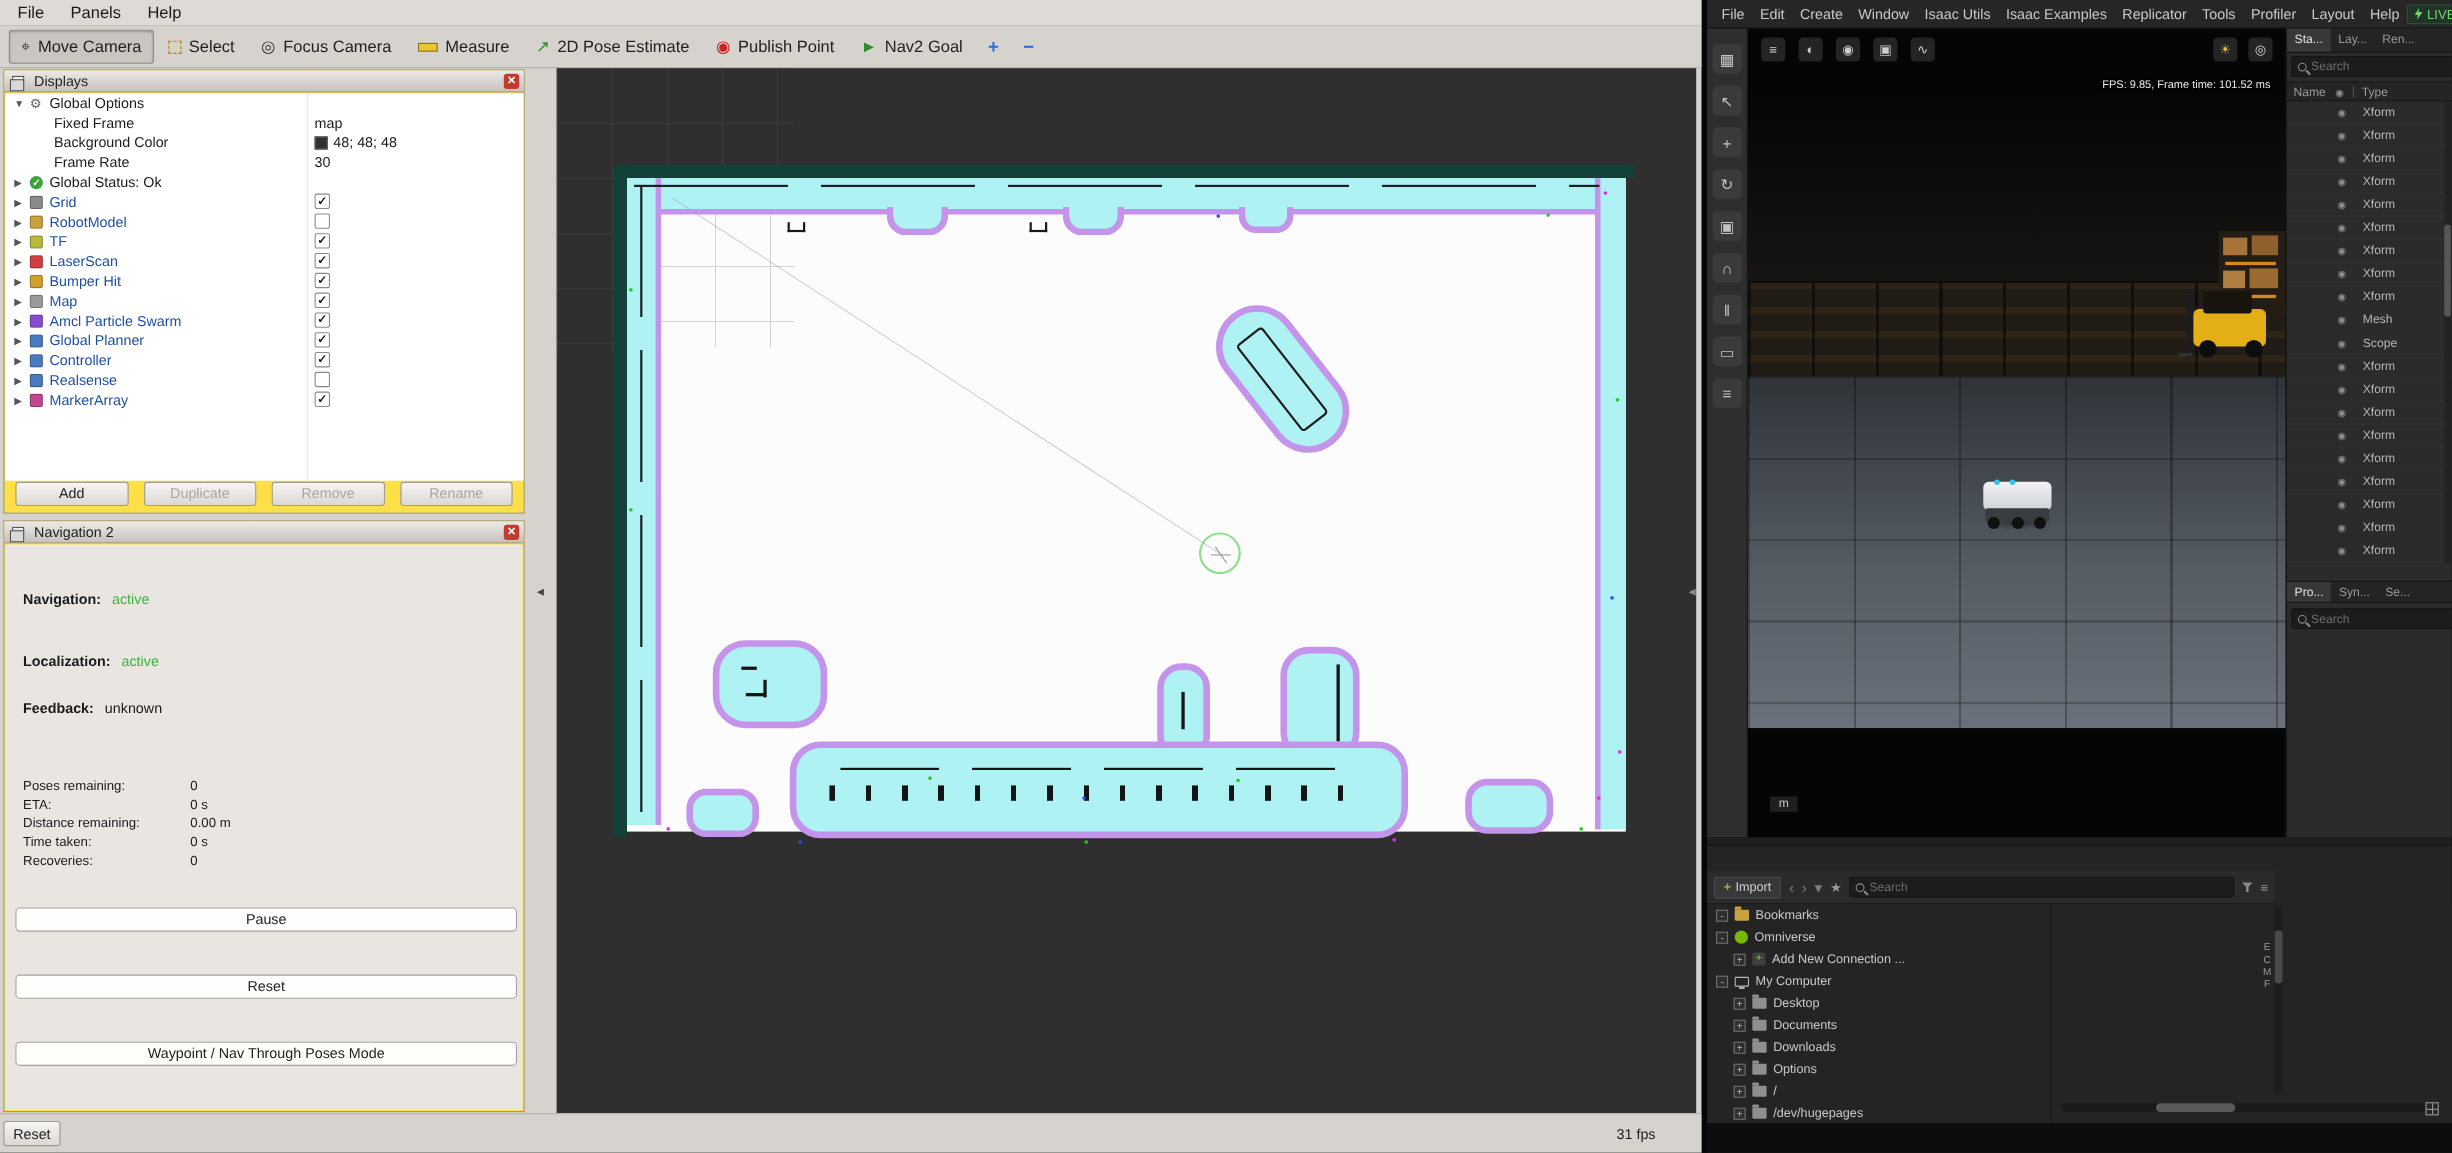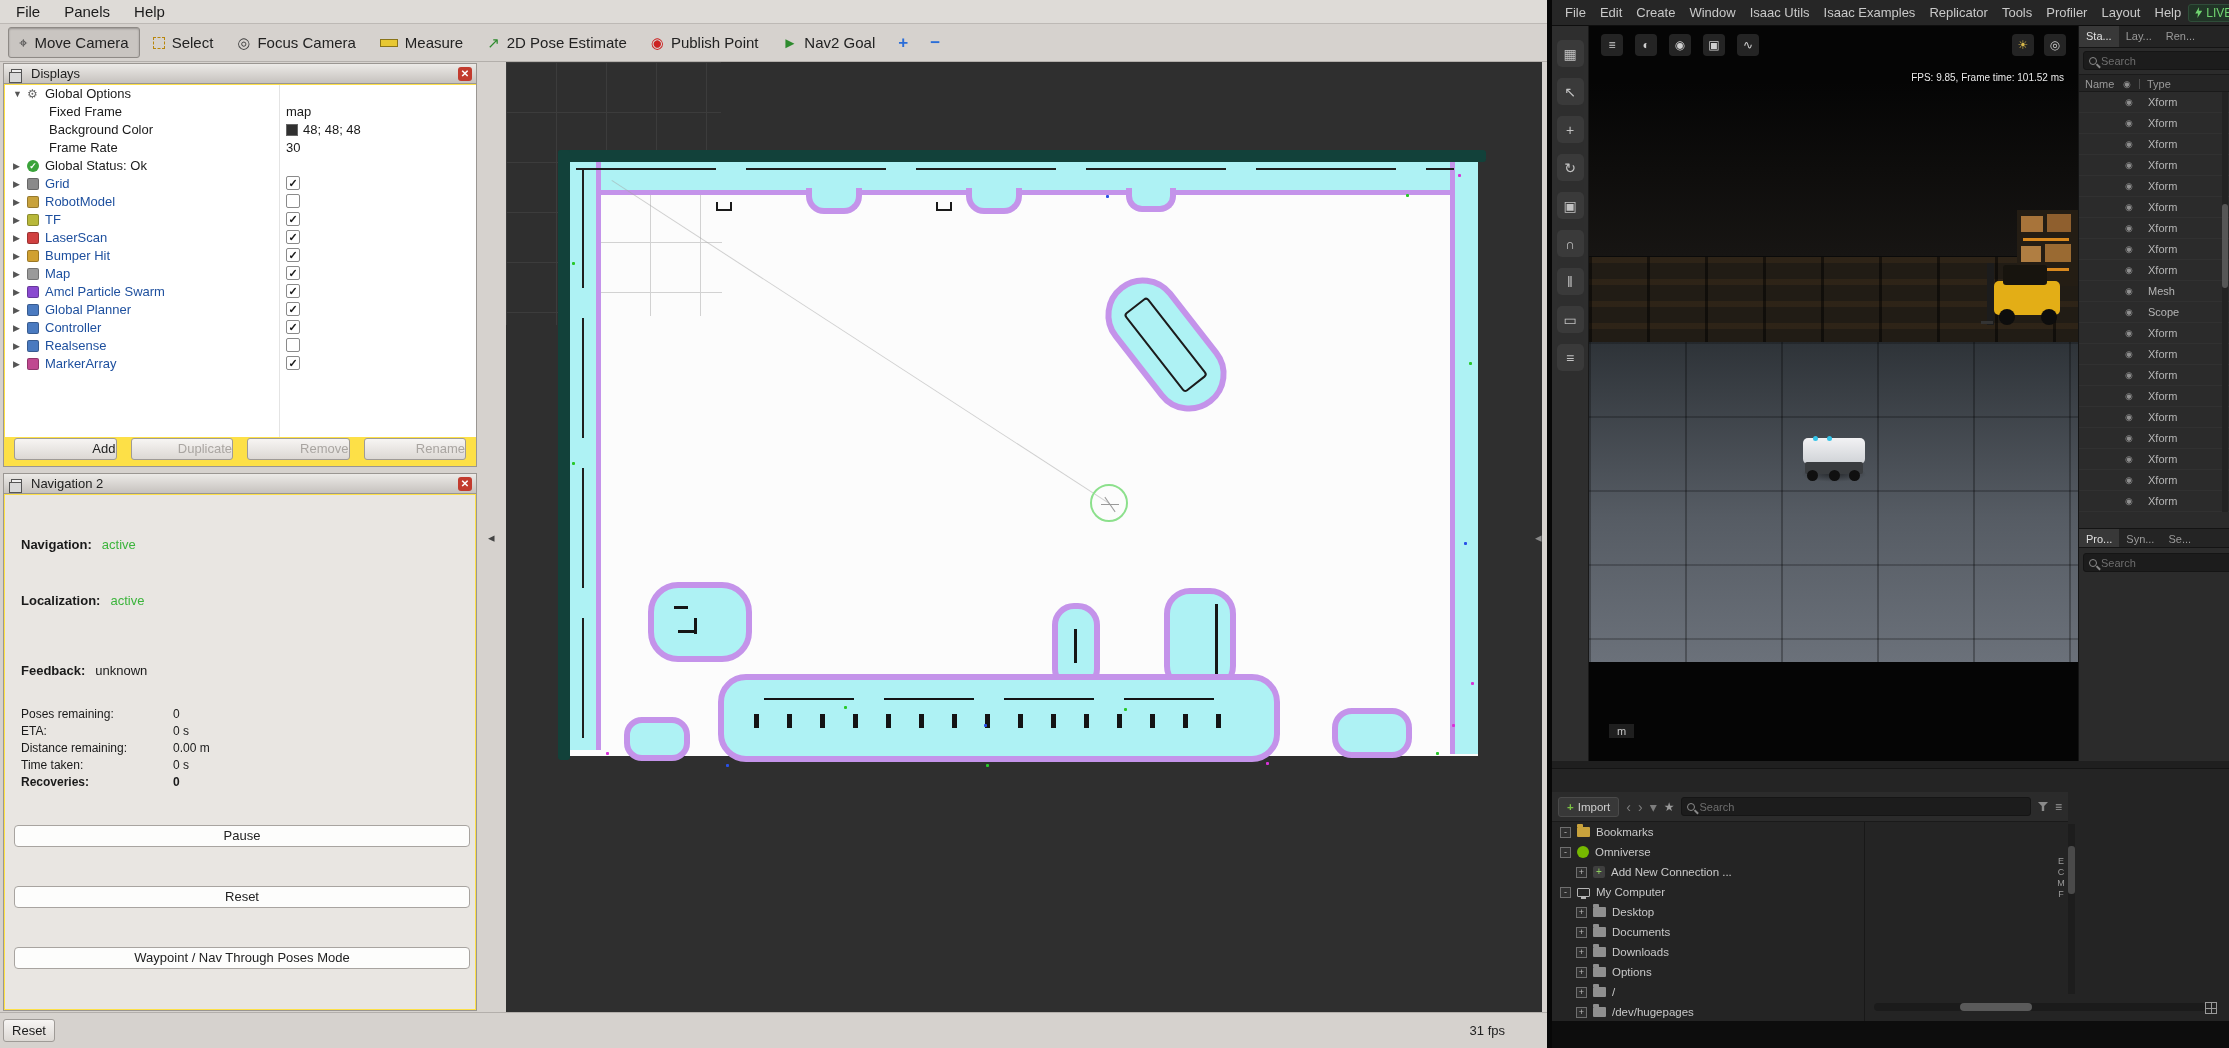--- a/index.html
+++ b/index.html
@@ -35,21 +35,21 @@
   .t-label{position:absolute;left:40px;top:1px;white-space:nowrap}
   .t-label.prop{left:44px}
   .t-label.display{color:#1d4f9e}
   .t-val{position:absolute;left:281px;top:1px;display:flex;align-items:center;gap:5px;white-space:nowrap}
   .dsq{width:12px;height:12px;border-radius:2px;display:inline-block;border:1px solid rgba(0,0,0,.25)}
   .gear-glyph{font-size:12px;color:#666;line-height:1}
   .green-check{width:12px;height:12px;border-radius:50%;background:#3aa33a;color:#fff;font-size:9px;line-height:12px;text-align:center;font-weight:bold}
   .checkbox{width:14px;height:14px;background:#fff;border:1px solid #8a8a8a;border-radius:2px;font-size:11px;line-height:12px;text-align:center;color:#1a1a1a;font-weight:bold}
   .swatch{width:12px;height:12px;background:#303030;border:1px solid #666;display:inline-block}
   #displays-buttons{position:absolute;left:10px;right:10px;bottom:6px;display:flex;gap:14px}
-  .qbtn{flex:1;height:22px;border:1px solid #9f9b97;border-radius:3px;background:linear-gradient(#f7f5f3,#dcd8d4);font-size:13px;color:#222;text-align:right;line-height:20px}
+  .qbtn{flex:1;height:22px;border:1px solid #9f9b97;border-radius:3px;background:linear-gradient(#f7f5f3,#dcd8d4);font-size:13px;color:#222;text-align:center;line-height:20px}
   .qbtn.disabled{color:#a9a5a1}
 
   #nav2-panel{left:3px;top:473px;width:474px;height:538px}
   #nav2-body{position:absolute;left:1px;right:1px;top:21px;bottom:1px;background:#e9e6e2;font-size:13px}
   .nav-field{position:absolute;left:16px;white-space:nowrap}
   .nav-field b{font-weight:bold}
   .nav-val{margin-left:10px}
   .nav-val.good{color:#3cb43c}
   .nav-stat{position:absolute;left:16px;right:10px;font-size:12px}
   .stat-val{position:absolute;left:152px}
@@ -406,26 +406,26 @@
 
     <div id="nav2-panel" class="qpanel">
       <div class="qpanel-header">
         <span class="panel-win-icon"></span>
         <span class="qpanel-title">Navigation 2</span>
         <span class="close-btn">✕</span>
       </div>
       <div id="nav2-body">
           <div class="nav-field" style="top: 42px;"><b>Navigation:</b><span class="nav-val good">active</span></div>
           <div class="nav-field" style="top: 98px;"><b>Localization:</b><span class="nav-val good">active</span></div>
-          <div class="nav-field" style="top: 168px;"><b>Feedback:</b><span class="nav-val plain">unknown</span></div>
+          <div class="nav-field" style="top: 141px;"><b>Feedback:</b><span class="nav-val plain">unknown</span></div>
           <div class="nav-stat" style="top: 212px;"><span>Poses remaining:</span><span class="stat-val">0</span></div>
           <div class="nav-stat" style="top: 229px;"><span>ETA:</span><span class="stat-val">0 s</span></div>
           <div class="nav-stat" style="top: 246px;"><span>Distance remaining:</span><span class="stat-val">0.00 m</span></div>
           <div class="nav-stat" style="top: 263px;"><span>Time taken:</span><span class="stat-val">0 s</span></div>
-          <div class="nav-stat" style="top: 280px; font-weight: bold;"><span>Recoveries:</span><span class="stat-val">0</span></div>
+          <div class="nav-stat" style="top: 280px;"><span>Recoveries:</span><span class="stat-val">0</span></div>
           <div class="nav-btn" style="top: 330px;">Pause</div>
           <div class="nav-btn" style="top: 391px;">Reset</div>
           <div class="nav-btn" style="top: 452px;">Waypoint / Nav Through Poses Mode</div>
         </div>
     </div>
 
     <span class="split-arrow" style="left:488px;top:530px">◂</span>
 
     <div id="rviz-statusbar">
       <div id="rviz-reset-btn">Reset</div>

